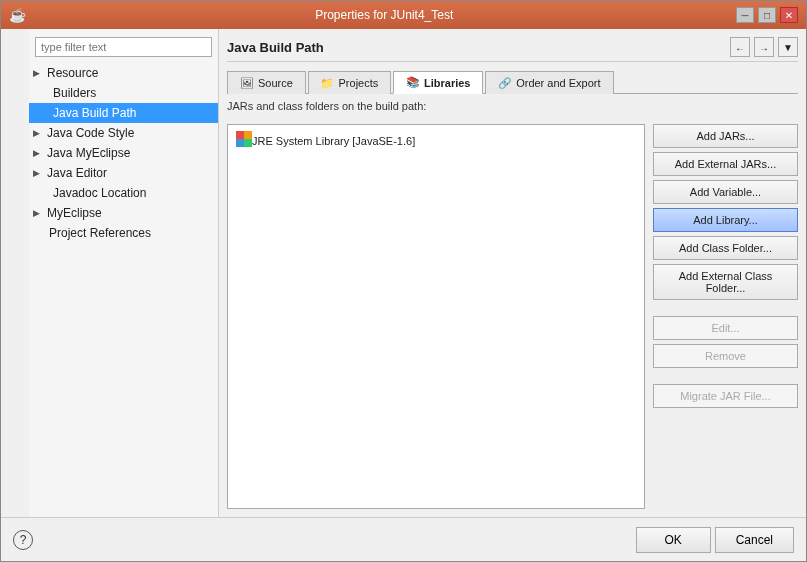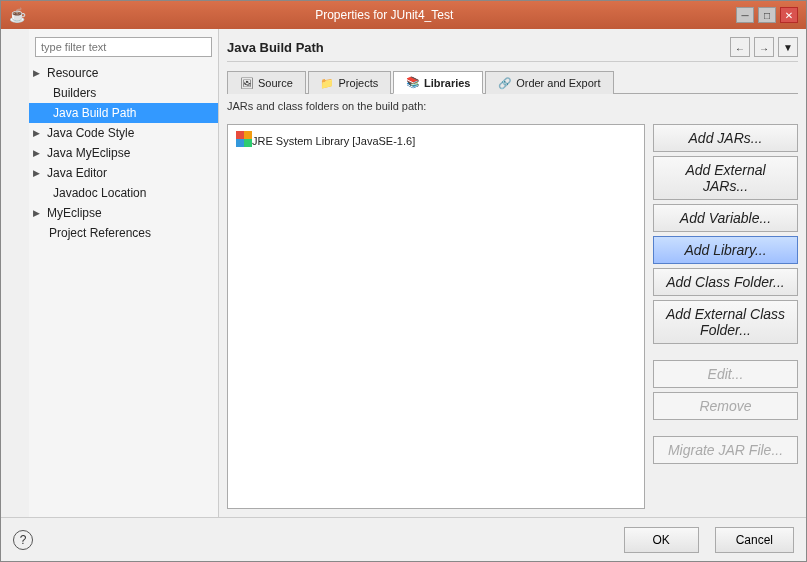--- a/index.html
+++ b/index.html
@@ -240,24 +240,23 @@
       flex-direction: column;
       gap: 4px;
       flex-shrink: 0;
     }
 
     .action-btn {
       padding: 5px 8px;
       border: 1px solid #aaa;
       background: linear-gradient(to bottom, #f8f8f8, #e8e8e8);
       cursor: pointer;
-      font-size: 14px;
+      font-size: 11px;
       text-align: center;
       color: #222;
-      font-style: italic;
     }
 
     .action-btn.highlighted {
       background: linear-gradient(to bottom, #c8deff, #a0c0ff);
       border-color: #5580cc;
     }
 
     .action-btn:disabled, .action-btn.disabled {
       color: #aaa;
       background: #f5f5f5;
@@ -280,21 +279,21 @@
       flex-shrink: 0;
     }
 
     .footer-left {
       display: flex;
       align-items: center;
     }
 
     .footer-right {
       display: flex;
-      gap: 16px;
+      gap: 4px;
     }
 
     .dialog-btn {
       padding: 5px 20px;
       border: 1px solid #aaa;
       background: linear-gradient(to bottom, #f8f8f8, #e4e4e4);
       cursor: pointer;
       font-size: 12px;
       min-width: 75px;
     }

